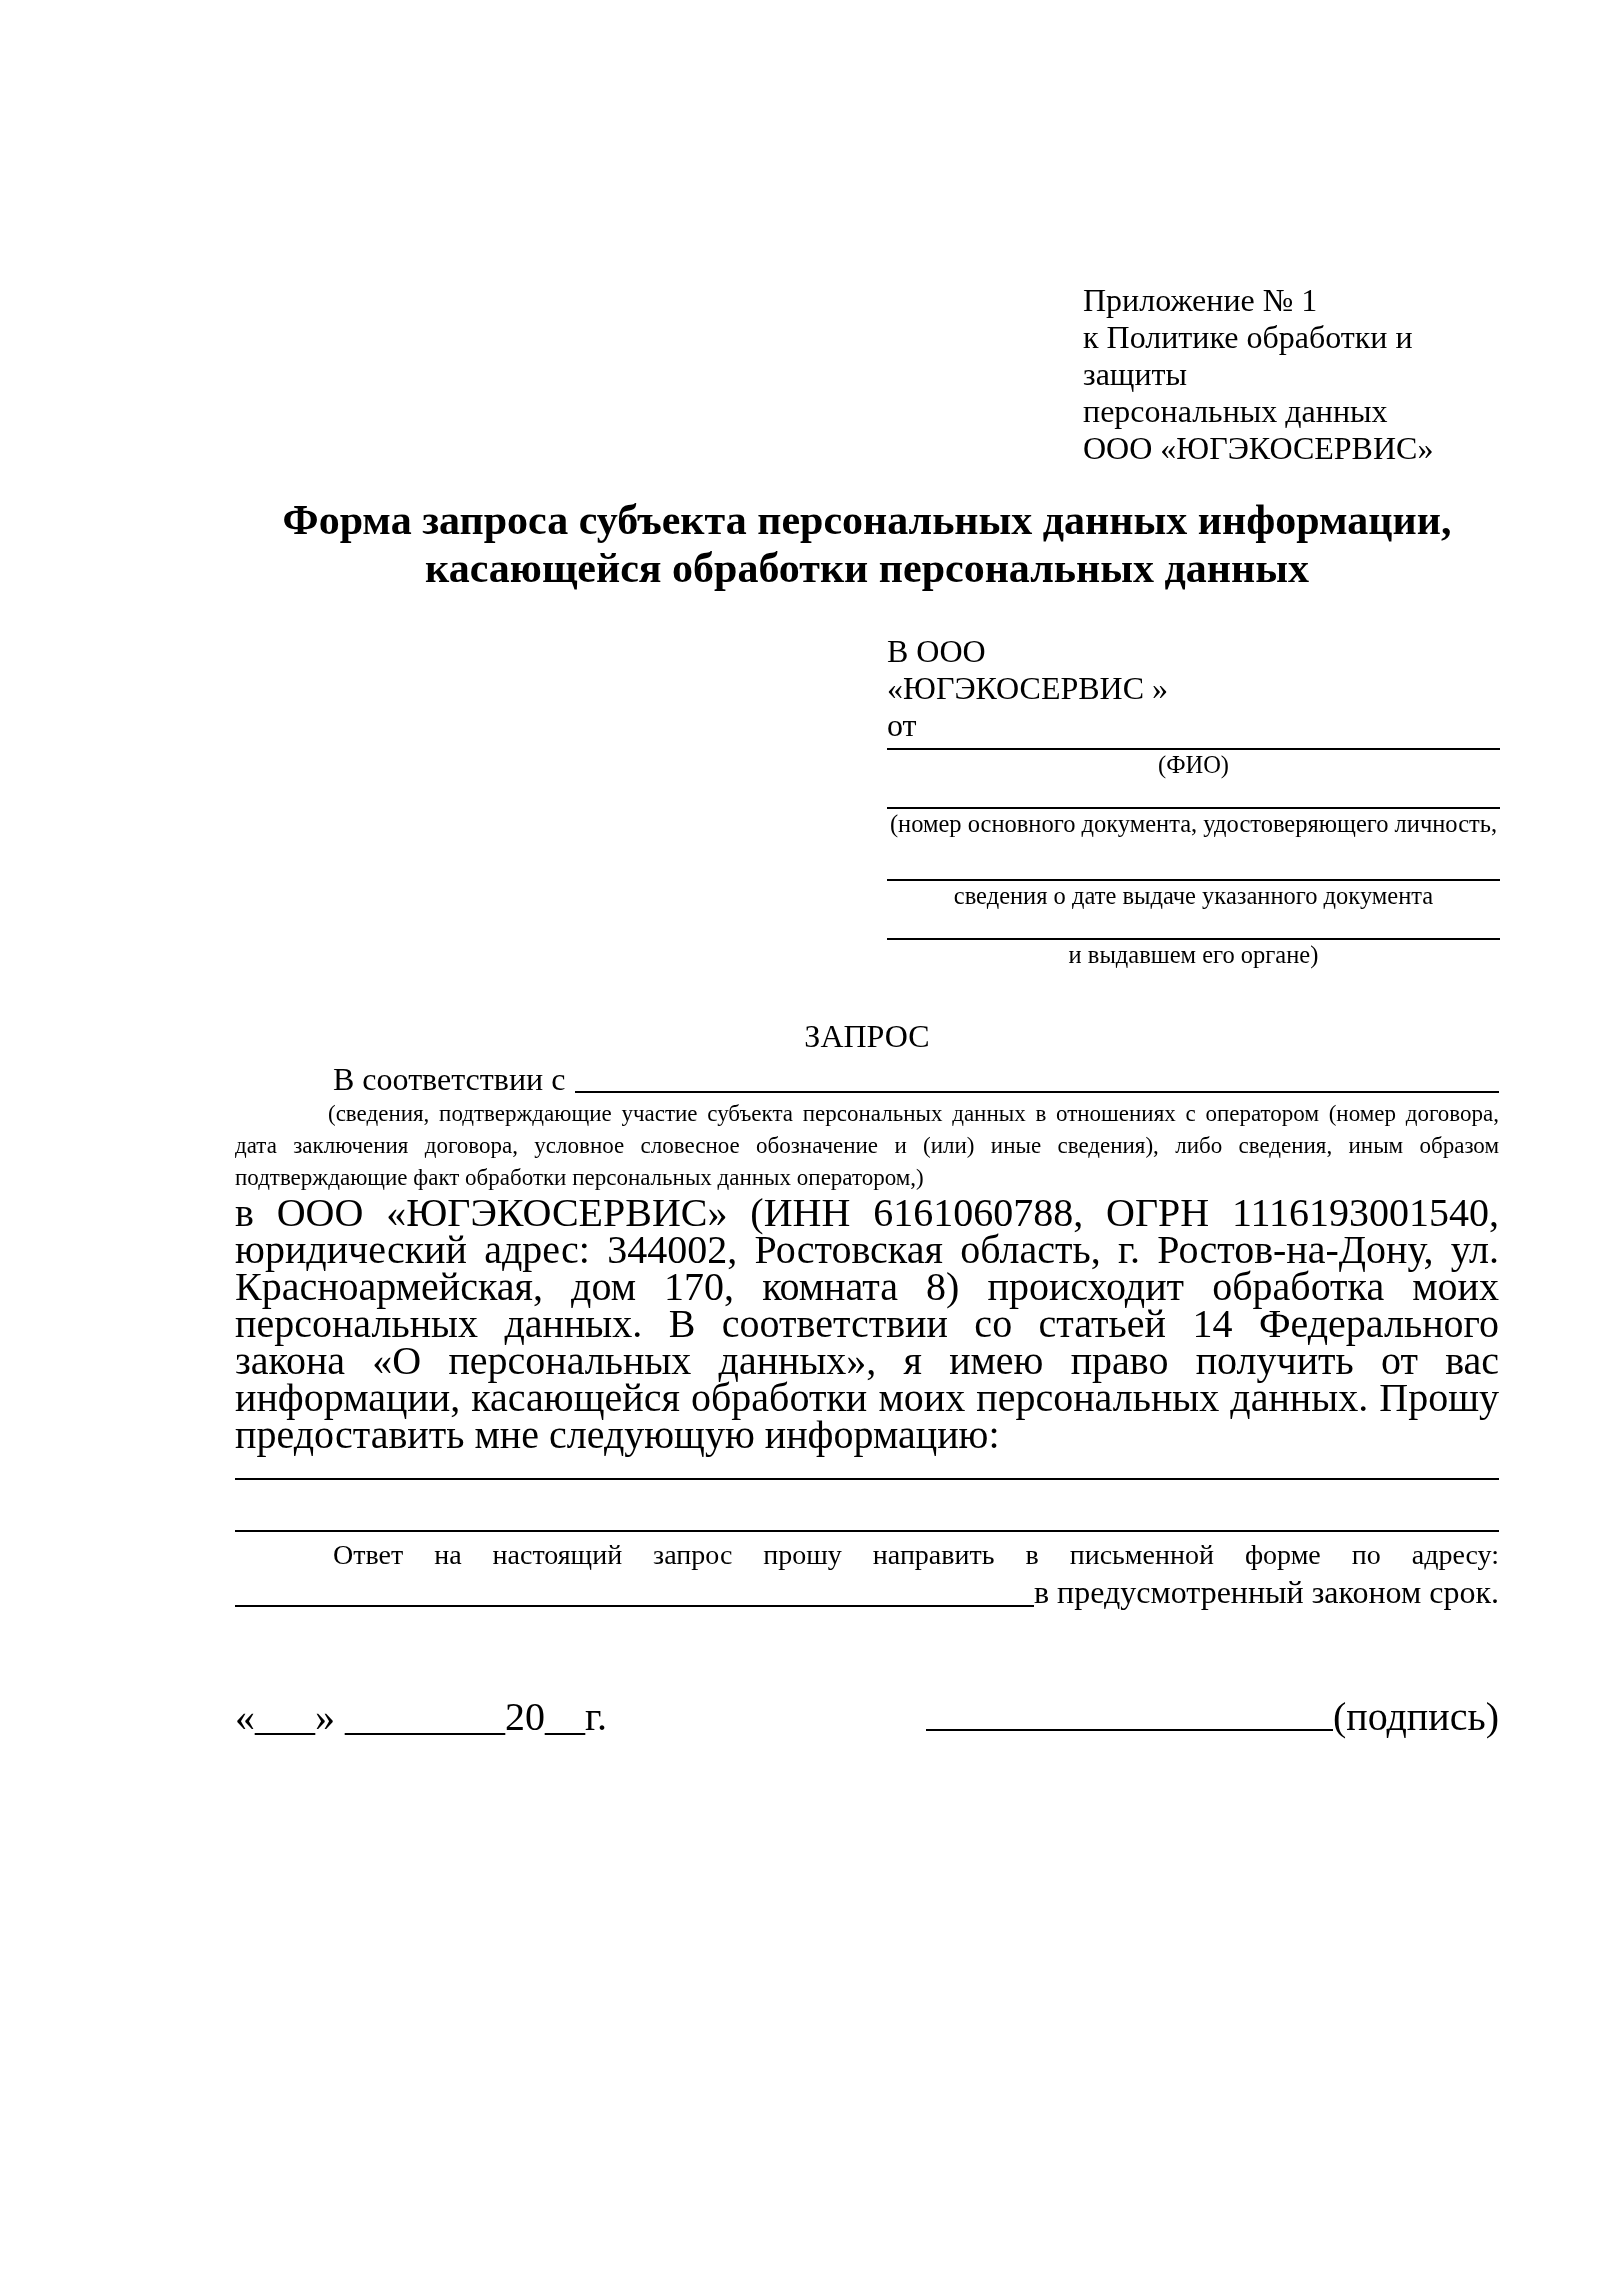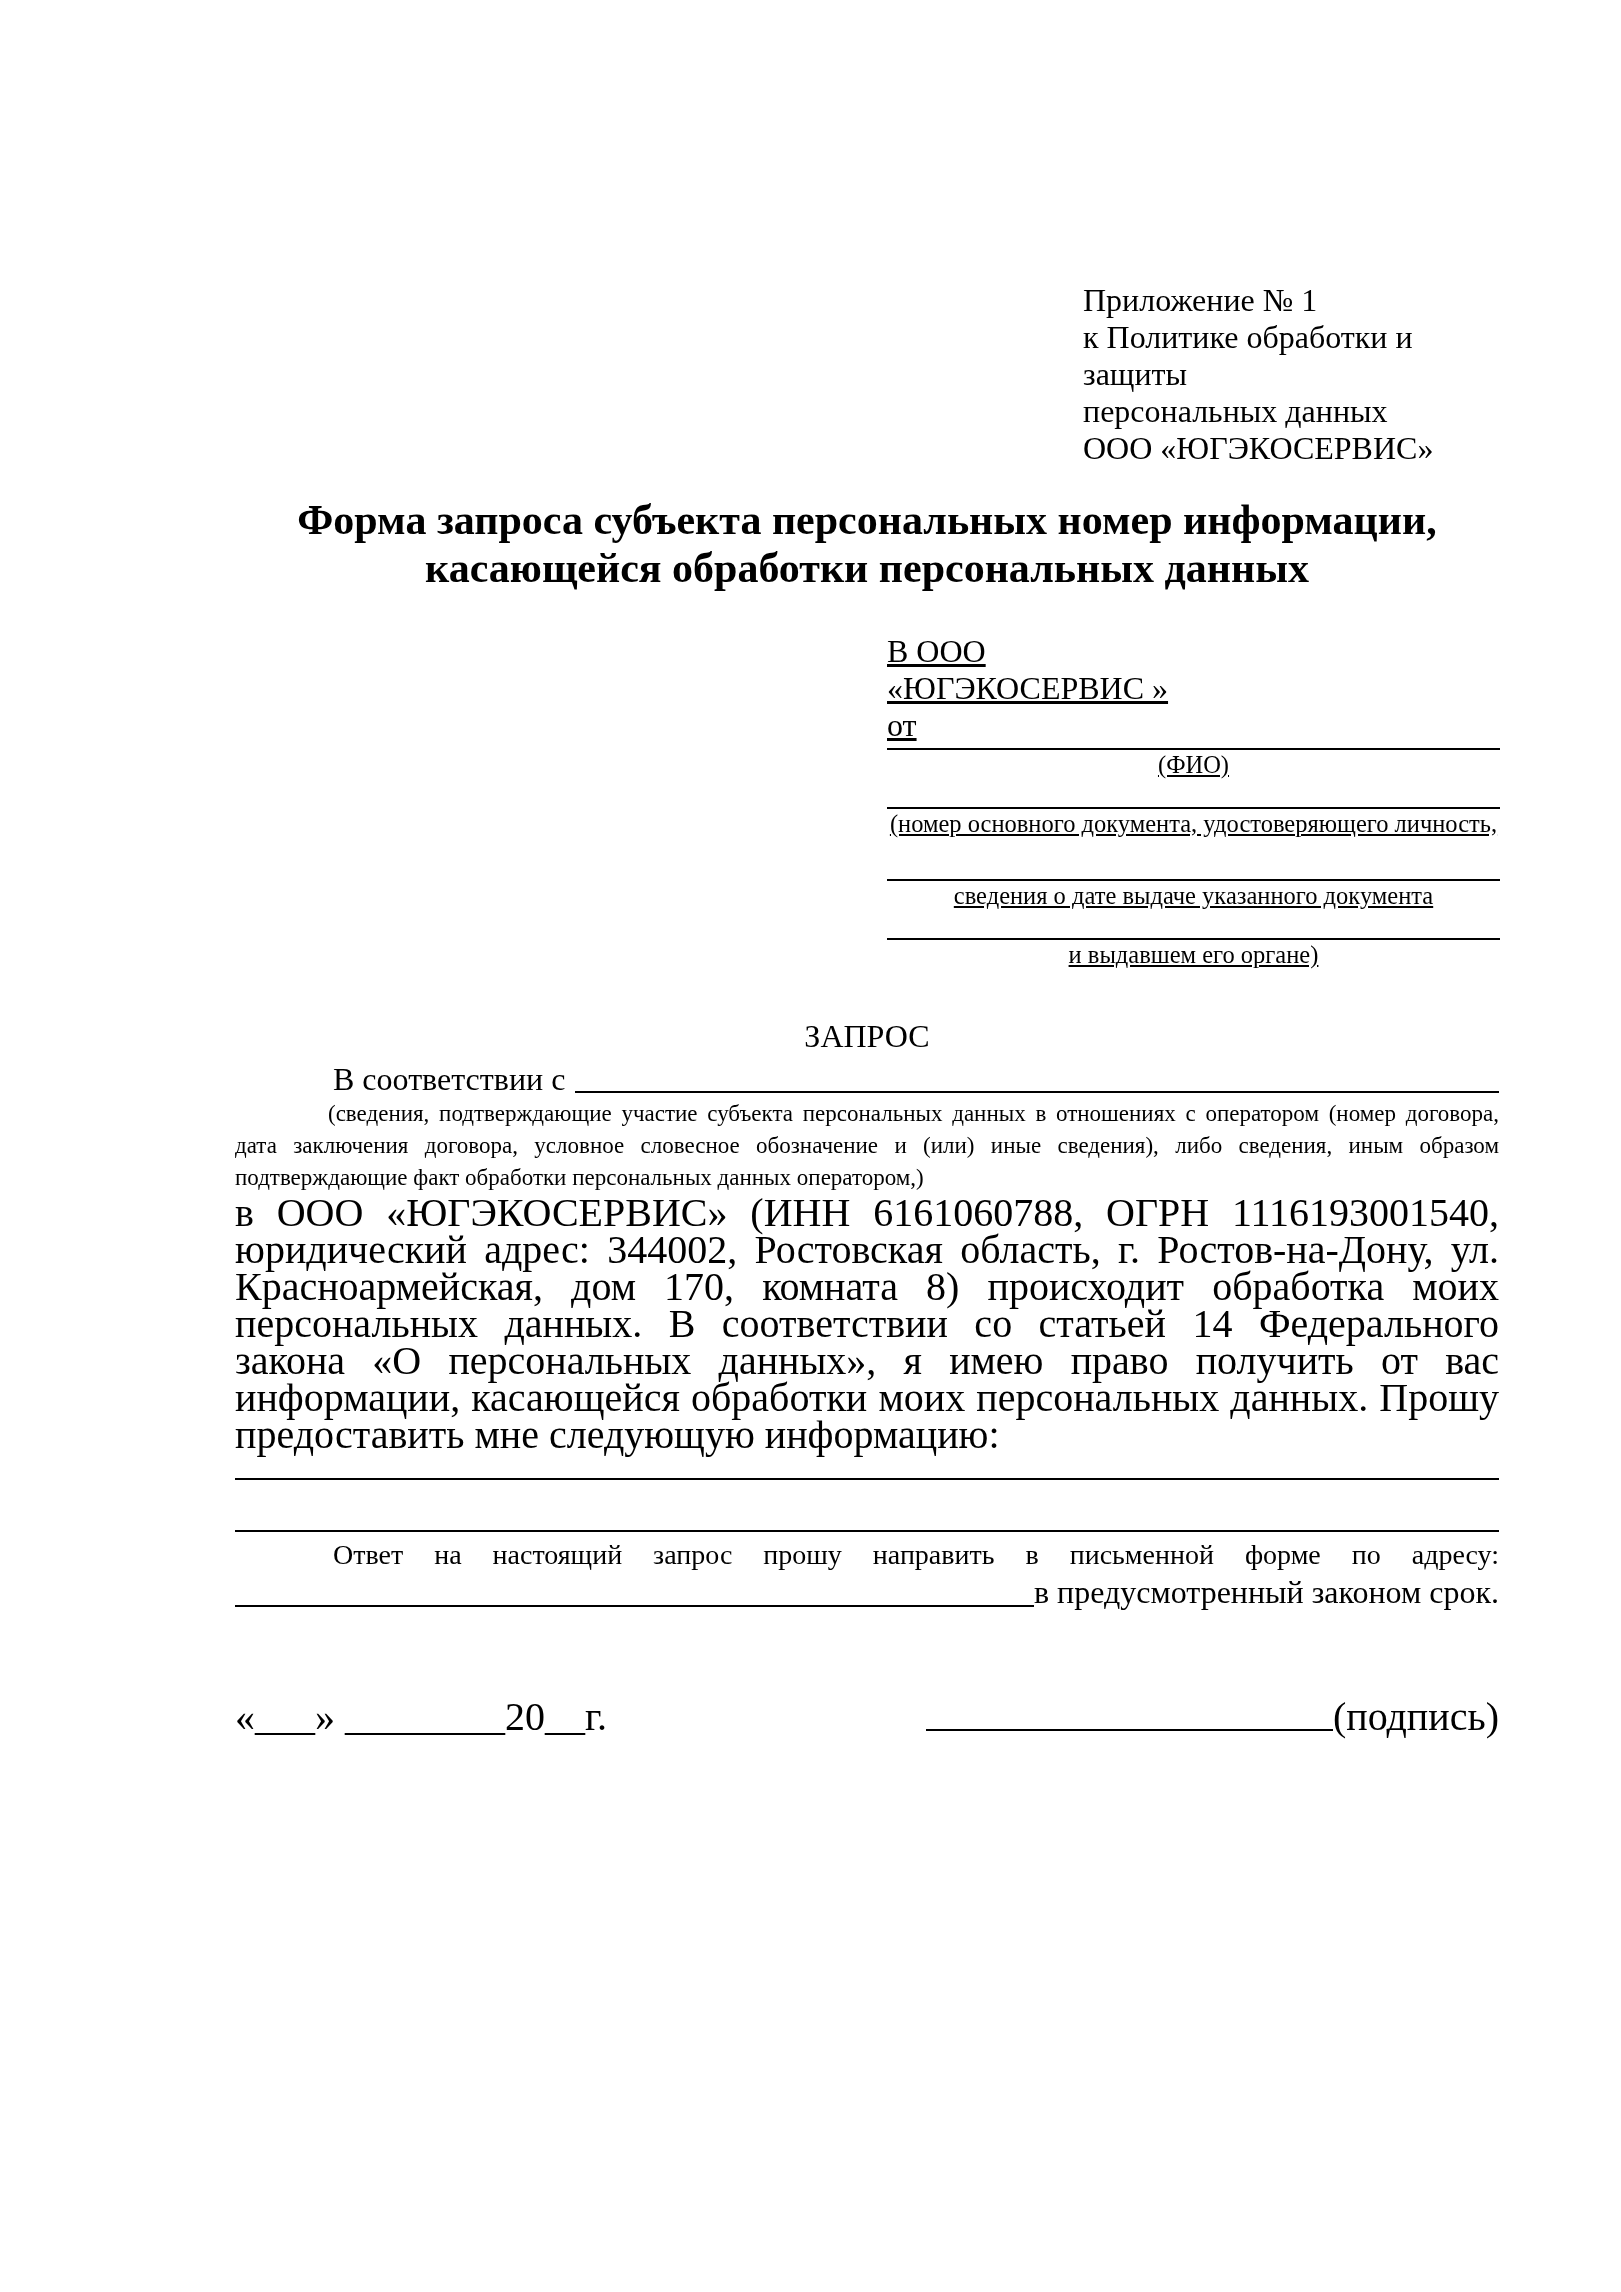--- a/index.html
+++ b/index.html
@@ -8,21 +8,21 @@
     position:relative;
     width:1621px; height:2293px;
     background:#fff;
     color:#000;
     font-family:"Liberation Serif", serif;
     padding:282px 122px 0 235px;
     overflow:hidden;
   }
   .hdr { margin-left:848px; font-size:32px; line-height:37px; }
   .title { margin-top:29px; text-align:center; font-weight:bold; font-size:42px; line-height:48px; }
-  .addr { margin-top:41px; margin-left:652px; width:613px; font-size:32px; line-height:37px;text-decoration:underline; }
+  .addr { margin-top:41px; margin-left:652px; width:613px; font-size:32px; line-height:37px; }
   .fline { border-bottom:2px solid #000; }
   .f1 { height:5.9px; }
   .f2 { height:30px; }
   .f3 { height:43px; }
   .f4 { height:30px; }
   .fcap { text-align:center; font-size:24.5px; line-height:29px; }
   .zapros { margin-top:49px; text-align:center; font-size:32px; line-height:37px; }
   .intro { display:flex; align-items:flex-end; margin-top:5.9px; font-size:32px; line-height:37px; padding-left:98px; }
   .intro .txt { white-space:nowrap; padding-right:9.8px; }
   .fill { flex:1; border-bottom:2px solid #000; margin-bottom:4.9px; height:29px; }
@@ -43,21 +43,21 @@
 <div class="page">
 
   <div class="hdr">
     <div>Приложение № 1</div>
     <div>к Политике обработки и защиты</div>
     <div>персональных данных</div>
     <div>ООО «ЮГЭКОСЕРВИС»</div>
   </div>
 
   <div class="title">
-    <div>Форма запроса субъекта персональных номер информации,</div>
+    <div>Форма запроса субъекта персональных данных информации,</div>
     <div>касающейся обработки персональных данных</div>
   </div>
 
   <div class="addr">
     <div>В ООО</div>
     <div>«ЮГЭКОСЕРВИС »</div>
     <div>от</div>
 
     <div class="fline f1"></div>
     <div class="fcap">(ФИО)</div>

